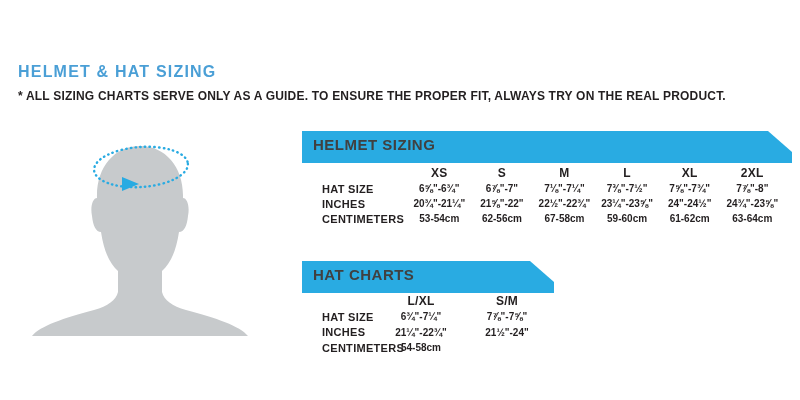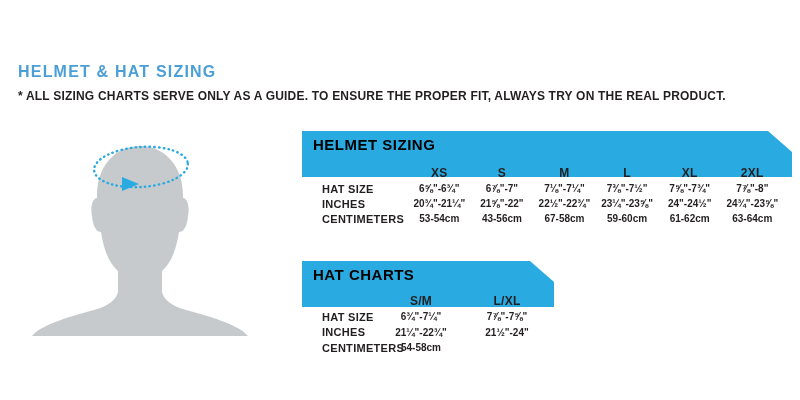--- a/index.html
+++ b/index.html
@@ -13,22 +13,22 @@
     position:absolute; left:18px; top:63px;
     font-size:16px; font-weight:bold; letter-spacing:1.2px;
     color:#4A9FD6; white-space:nowrap;
   }
   .disclaimer {
     position:absolute; left:18px; top:89px;
     font-size:12px; font-weight:bold; letter-spacing:0.2px;
     color:#231F20; white-space:nowrap;
   }
   .banner {
-    position:absolute; height:46px; background:#29ABE2;
-    color:#000000; font-weight:bold; font-size:15px; line-height:28px;
+    position:absolute; height:32px; background:#29ABE2;
+    color:#404040; font-weight:bold; font-size:15px; line-height:28px;
     padding-left:11px; letter-spacing:0.5px; box-sizing:border-box;
     clip-path: polygon(0 0, calc(100% - 24px) 0, 100% 21px, 100% 100%, 0 100%);
     white-space:nowrap;
   }
   #helmet-banner { left:302px; top:131px; width:490px; }
   #hat-banner    { left:302px; top:261px; width:252px; }
 
   .sizing-table { position:absolute; display:grid;margin-left:12px; }
   #helmet-table {
     left:302px; top:164px;
@@ -99,33 +99,33 @@
     <div class="row-l">INCHES</div>
     <div class="val">20¾"-21¼"</div>
     <div class="val">21⅝"-22"</div>
     <div class="val">22½"-22¾"</div>
     <div class="val">23¼"-23⅝"</div>
     <div class="val">24"-24½"</div>
     <div class="val">24¾"-23⅝"</div>
 
     <div class="row-l">CENTIMETERS</div>
     <div class="val">53-54cm</div>
-    <div class="val">43-56cm</div>
+    <div class="val">62-56cm</div>
     <div class="val">67-58cm</div>
     <div class="val">59-60cm</div>
     <div class="val">61-62cm</div>
     <div class="val">63-64cm</div>
   </div>
 
   <div class="banner" id="hat-banner">HAT CHARTS</div>
 
   <div class="sizing-table" id="hat-table">
     <div></div>
+    <div class="col-h">L/XL</div>
     <div class="col-h">S/M</div>
-    <div class="col-h">L/XL</div>
 
     <div class="row-l">HAT SIZE</div>
     <div class="val">6¾"-7¼"</div>
     <div class="val">7⅞"-7⅝"</div>
 
     <div class="row-l">INCHES</div>
     <div class="val">21¼"-22¾"</div>
     <div class="val">21½"-24"</div>
 
     <div class="row-l">CENTIMETERS</div>

